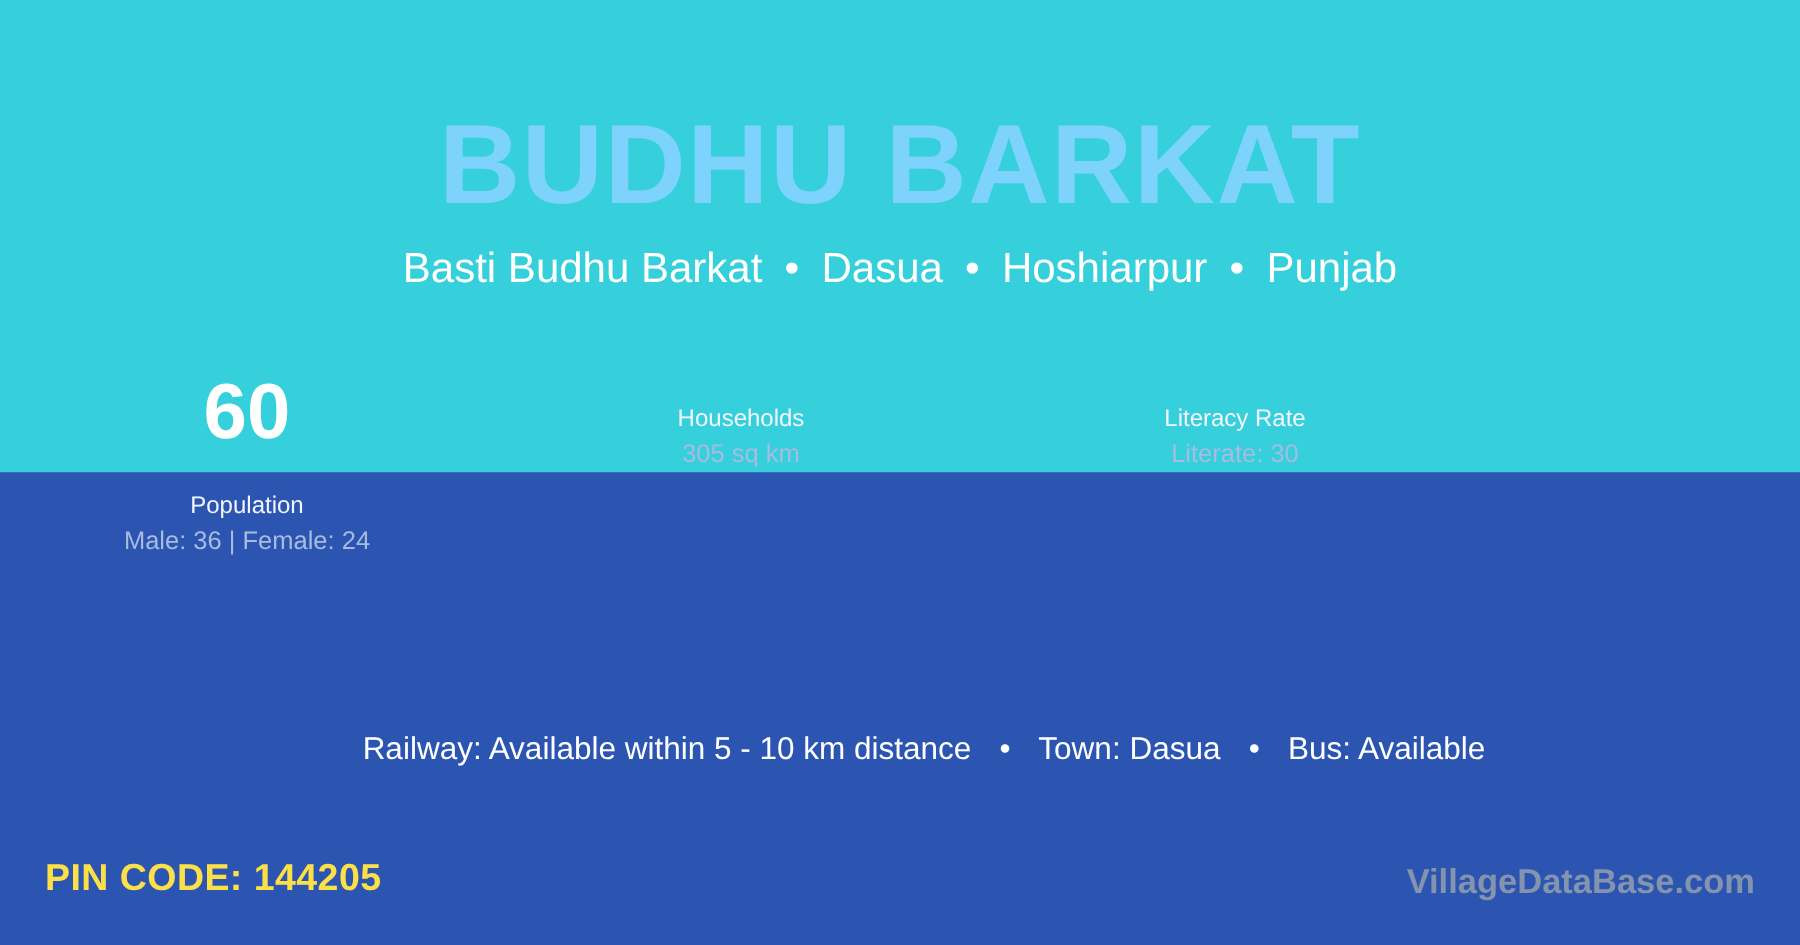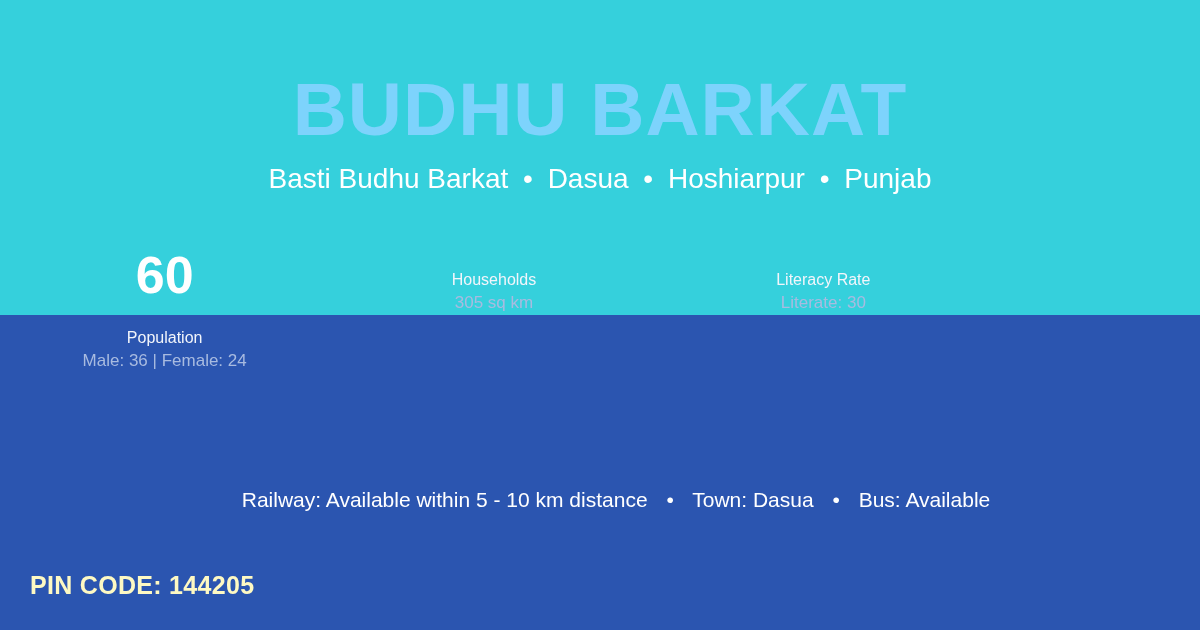--- a/index.html
+++ b/index.html
@@ -112,21 +112,21 @@
     width:1200px; height:65px;
     z-index:3;
   }
   .pin-code {
     position:absolute;
     left:30px; top:5px;
     font-size:25px;
     font-weight:bold;
     line-height:30px;
     letter-spacing:0.3px;
-    color:#fef9c3;
+    color:#fde047;
     white-space:nowrap;
   }
   .brand {
     position:absolute;
     right:30px; top:8px;
     font-size:23px;
     font-weight:bold;
     line-height:28px;
     color:#8494AE;
     white-space:nowrap;
@@ -174,13 +174,14 @@
 <div class="infra-line">
   <span>Railway: Available within 5 - 10 km distance</span>
   <span class="sep">•</span>
   <span>Town: Dasua</span>
   <span class="sep">•</span>
   <span>Bus: Available</span>
 </div>
 
 <div class="footer">
   <div class="pin-code">PIN CODE: 144205</div>
+  <div class="brand">VillageDataBase.com</div>
 </div>
 
 </body></html>

